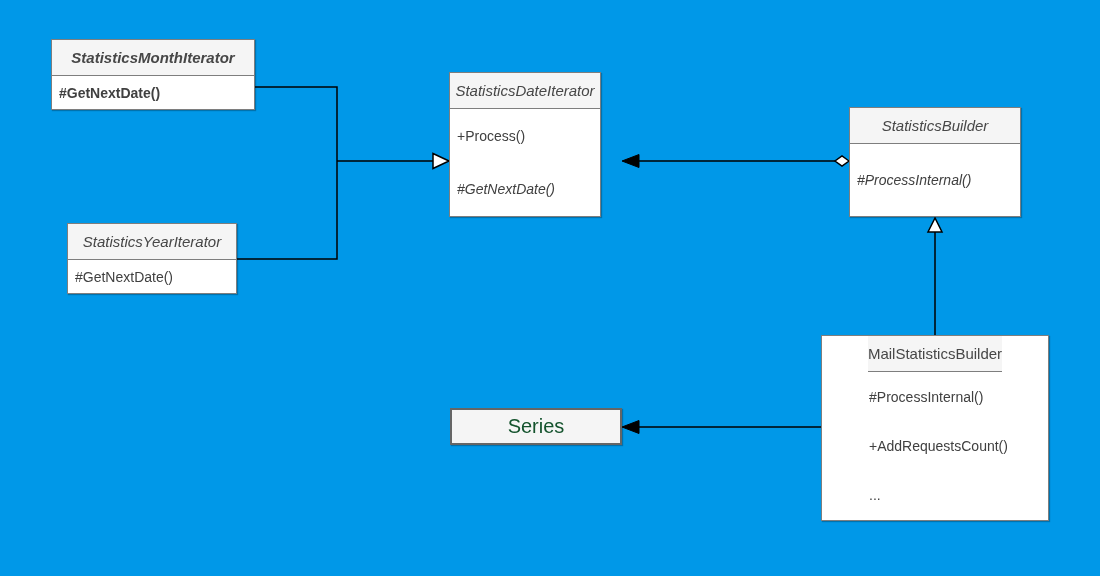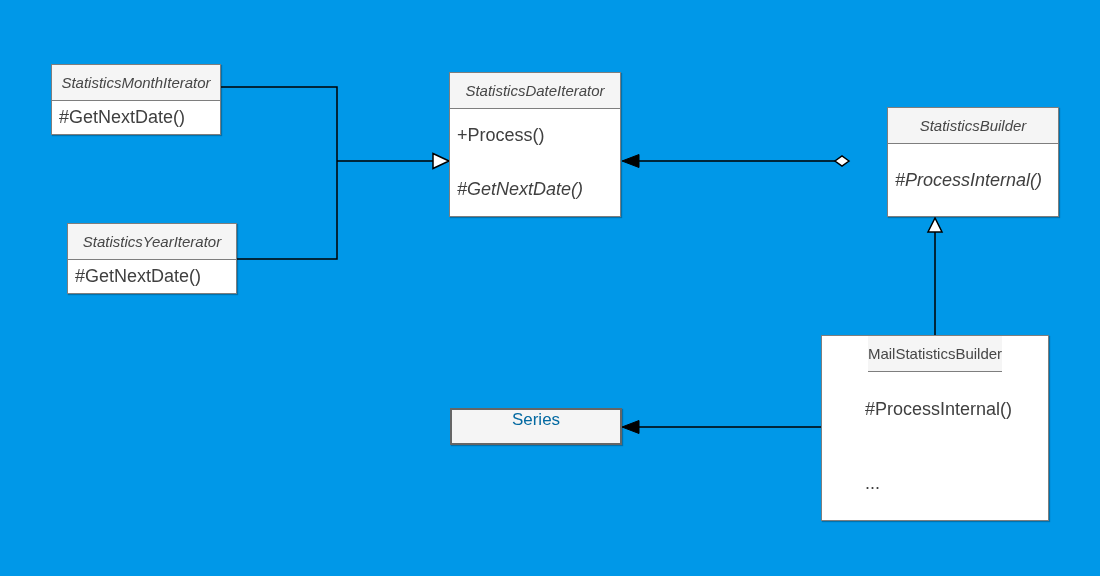--- a/index.html
+++ b/index.html
@@ -44,37 +44,37 @@
   .uml-body {
     flex: 1;
     display: flex;
     flex-direction: column;
   }
   .uml-method {
     flex: 1;
     display: flex;
     align-items: center;
     padding-left: 7px;
-    font-size: 18px;
+    font-size: 14px;
     color: #404040;
     white-space: nowrap;
   }
   .italic {
     font-style: italic;
   }
   .series-box {
     position: absolute;
     background: #f5f5f5;
     border: 2px solid #666666;
     box-sizing: border-box;
     display: flex;
-    align-items: flex-start;
+    align-items: center;
     justify-content: center;
-    font-size: 17px;
-    color: #0369a1;
+    font-size: 20px;
+    color: #14532d;
     box-shadow: 1px 1px 1px rgba(0,0,0,0.25);
   }
 </style>
 </head>
 <body>
 
 <div class="canvas">
 
   <svg class="connector-layer" viewBox="0 0 1100 576" xmlns="http://www.w3.org/2000/svg">
 
@@ -94,53 +94,54 @@
       <path d="M935,335 L935,231" fill="none" stroke="#000000" stroke-width="1.5"></path>
       <path d="M935,218 L928,232 L942,232 Z" fill="#ffffff" stroke="#000000" stroke-width="1.5"></path>
     </g>
 
     <g>
       <path d="M821,427 L638,427" fill="none" stroke="#000000" stroke-width="1.5"></path>
       <path d="M622,427 L639,420.5 L639,433.5 Z" fill="#000000" stroke="#000000" stroke-width="1"></path>
     </g>
   </svg>
 
-  <div class="uml-class" style="left:51px; top:64px; width:170px; height:71px;">
+  <div class="uml-class" style="left:51px; top:39px; width:204px; height:71px;font-weight:bold;">
     <div class="uml-header italic">StatisticsMonthIterator</div>
     <div class="uml-body">
       <div class="uml-method">#GetNextDate()</div>
     </div>
   </div>
 
   <div class="uml-class" style="left:51px; top:223px; width:170px; height:71px;margin-left:16px;">
     <div class="uml-header italic">StatisticsYearIterator</div>
     <div class="uml-body">
       <div class="uml-method">#GetNextDate()</div>
     </div>
   </div>
 
-  <div class="uml-class" style="left:449px; top:72px; width:172px; height:145px;">
+  <div class="uml-class" style="left:449px; top:72px; width:152px; height:145px;">
     <div class="uml-header italic">StatisticsDateIterator</div>
     <div class="uml-body">
       <div class="uml-method">+Process()</div>
       <div class="uml-method italic">#GetNextDate()</div>
     </div>
   </div>
 
-  <div class="uml-class" style="left:849px; top:107px; width:172px; height:110px;margin-left:38px;">
+  <div class="uml-class" style="left:849px; top:107px; width:172px; height:110px;">
     <div class="uml-header italic">StatisticsBuilder</div>
     <div class="uml-body">
       <div class="uml-method italic">#ProcessInternal()</div>
     </div>
   </div>
 
   <div class="uml-class" style="left:821px; top:335px; width:228px; height:186px;align-items:center;">
     <div class="uml-header">MailStatisticsBuilder</div>
     <div class="uml-body">
       <div class="uml-method">#ProcessInternal()</div>
+      <div class="uml-method">+AddRequestsCount()</div>
       <div class="uml-method">...</div>
     </div>
   </div>
 
   <div class="series-box" style="left:450px; top:408px; width:172px; height:37px;">
     <span>Series</span>
   </div>
 
 </div>
 

